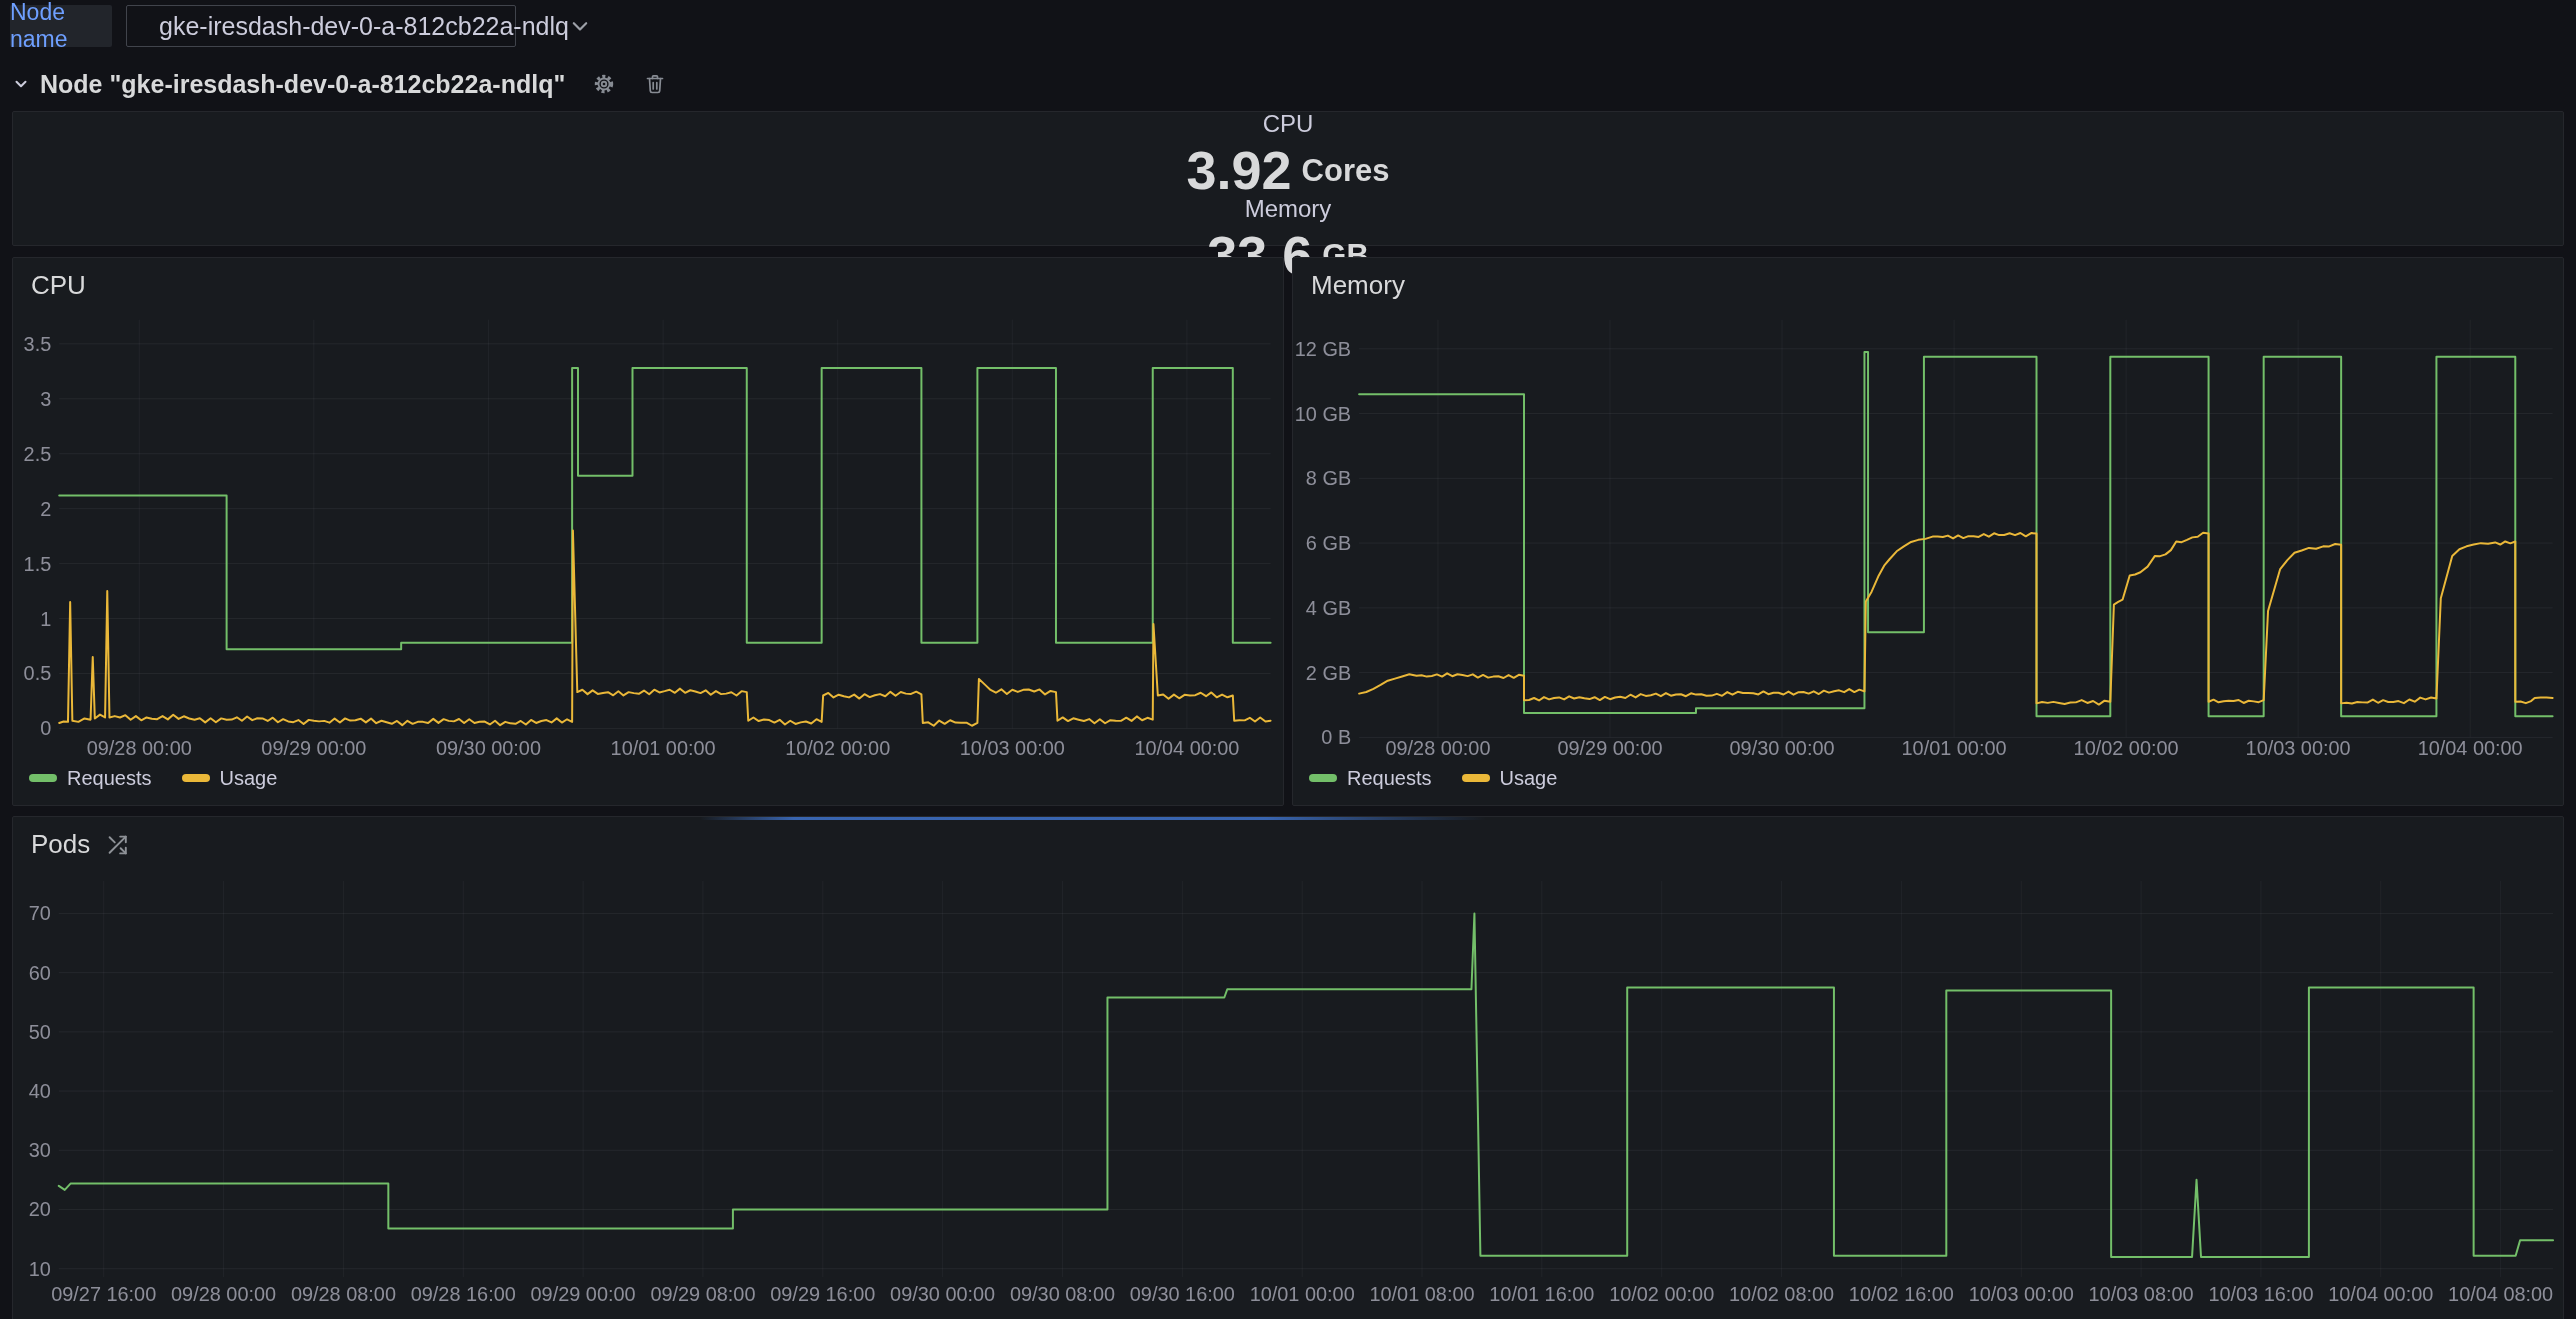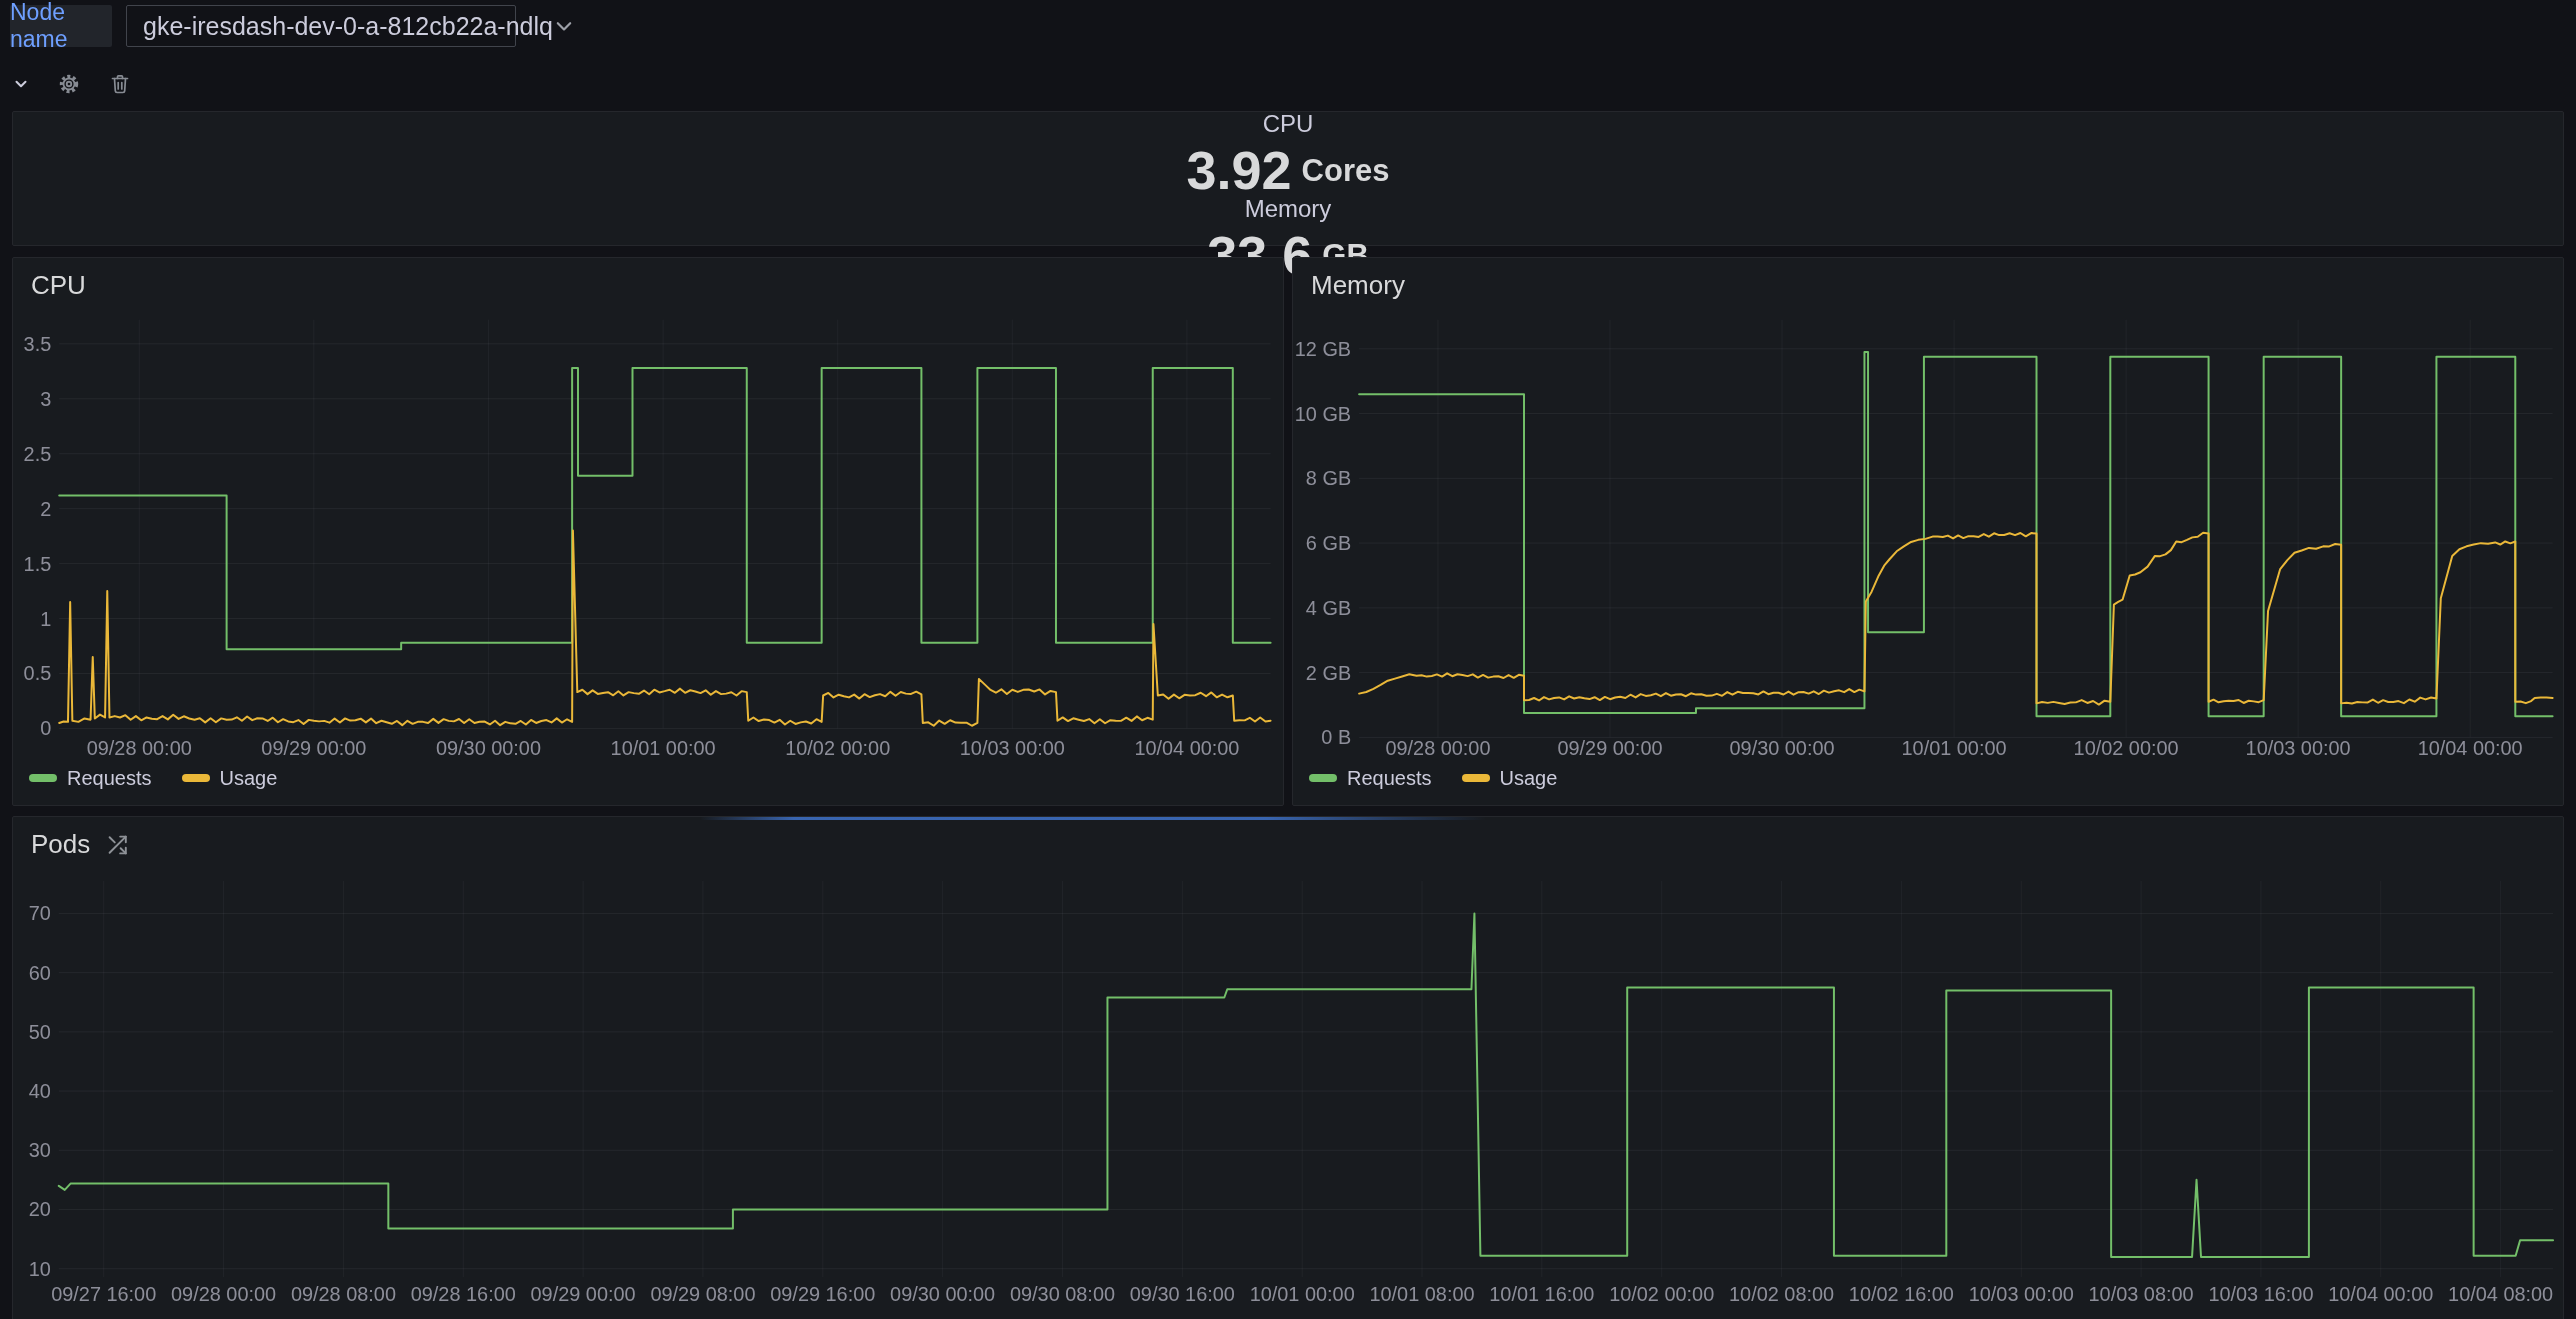--- a/index.html
+++ b/index.html
@@ -5,21 +5,21 @@
   html,body{margin:0;padding:0;background:#111217;}
   body{width:2576px;height:1320px;position:relative;overflow:hidden;
        font-family:"Liberation Sans",sans-serif;color:#d8d9da;}
   .panel{position:absolute;background:#181b1f;border:1px solid #25272c;border-radius:2px;box-sizing:border-box;flex-direction:column;}
   
   .var-chip{position:absolute;left:10px;top:5px;width:102px;height:42px;background:#22252b;
             border-radius:2px;display:flex;align-items:center;justify-content:center;
             font-size:23px;font-weight:500;color:#6e9fff;}
   .var-select{position:absolute;left:126px;top:5px;width:390px;height:42px;background:#111217;
               border:1px solid #41444c;border-radius:2px;display:flex;align-items:center;
-              padding:0 12px 0 16px;box-sizing:border-box;cursor:pointer;text-align:right;}
+              padding:0 12px 0 32px;box-sizing:border-box;cursor:pointer;text-align:right;}
   .var-value{font-size:25px;color:#ccccdc;white-space:nowrap;flex:1;}
   
   .row-header{position:absolute;left:12px;top:64px;height:40px;display:flex;align-items:center;gap:10px;}
   .row-title{font-size:25px;font-weight:700;color:#d8d9da;white-space:nowrap;cursor:pointer;}
   .row-icon{margin-left:16px;cursor:pointer;}
   
   #panel-stats{left:12px;top:111px;width:2552px;height:135px;display:flex;}
   .stat{flex:1;display:flex;flex-direction:column;align-items:center;justify-content:center;gap:7px;}
   .stat-title{font-size:24px;color:#ccccdc;line-height:1;}
   .stat-value-row{display:flex;align-items:center;gap:10px;line-height:1;}
@@ -52,20 +52,21 @@
       </svg>
   </span>
 </div>
 
 <div class="row-header">
   <span style="display:flex;cursor:pointer;">
     <svg width="18" height="18" viewBox="0 0 16 16">
         <path d="M4 6 l4 4 4-4" stroke="#ccccdc" stroke-width="1.8" fill="none" stroke-linecap="round" stroke-linejoin="round"></path>
       </svg>
   </span>
+  <span class="row-title">Node "gke-iresdash-dev-0-a-812cb22a-ndlq"</span>
   <span class="row-icon" style="display:flex;">
     <svg width="26" height="26" viewBox="0 0 24 24">
       <circle cx="12" cy="12" r="7" fill="none" stroke="#878b93" stroke-width="3" stroke-dasharray="2.8 2.4"></circle>
       <circle cx="12" cy="12" r="5.1" fill="none" stroke="#878b93" stroke-width="1.7"></circle>
       <circle cx="12" cy="12" r="2.1" fill="none" stroke="#878b93" stroke-width="1.7"></circle>
     </svg>
   </span>
   <span class="row-icon" style="display:flex;">
     <svg width="24" height="24" viewBox="0 0 24 24" fill="none" stroke="#878b93" stroke-width="1.7" stroke-linecap="round" stroke-linejoin="round">
       <path d="M4.5 6.5h15"></path>

